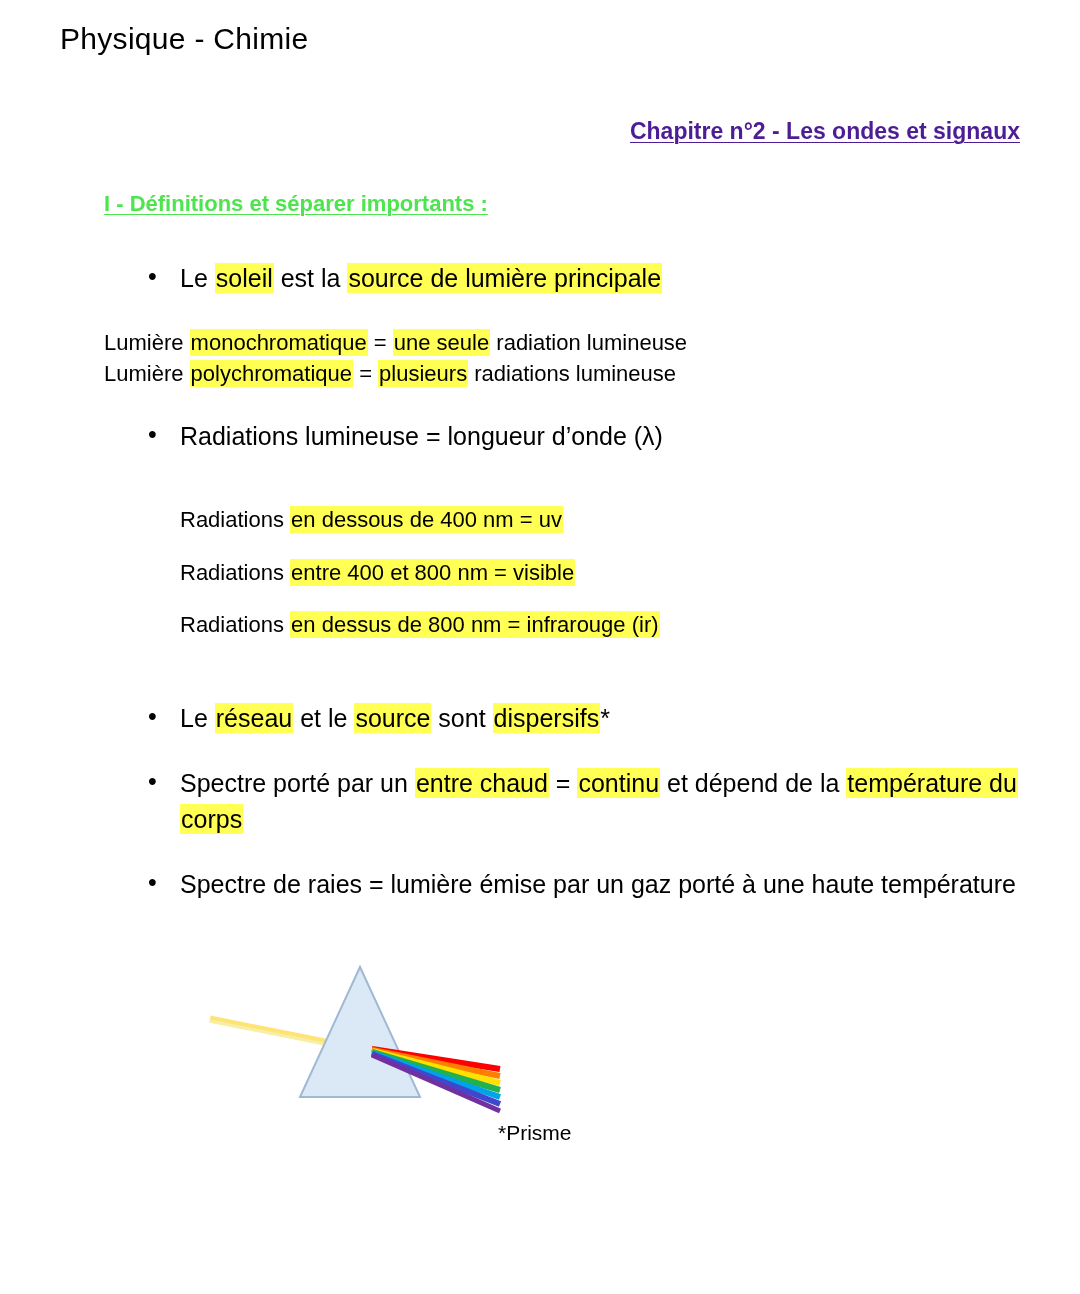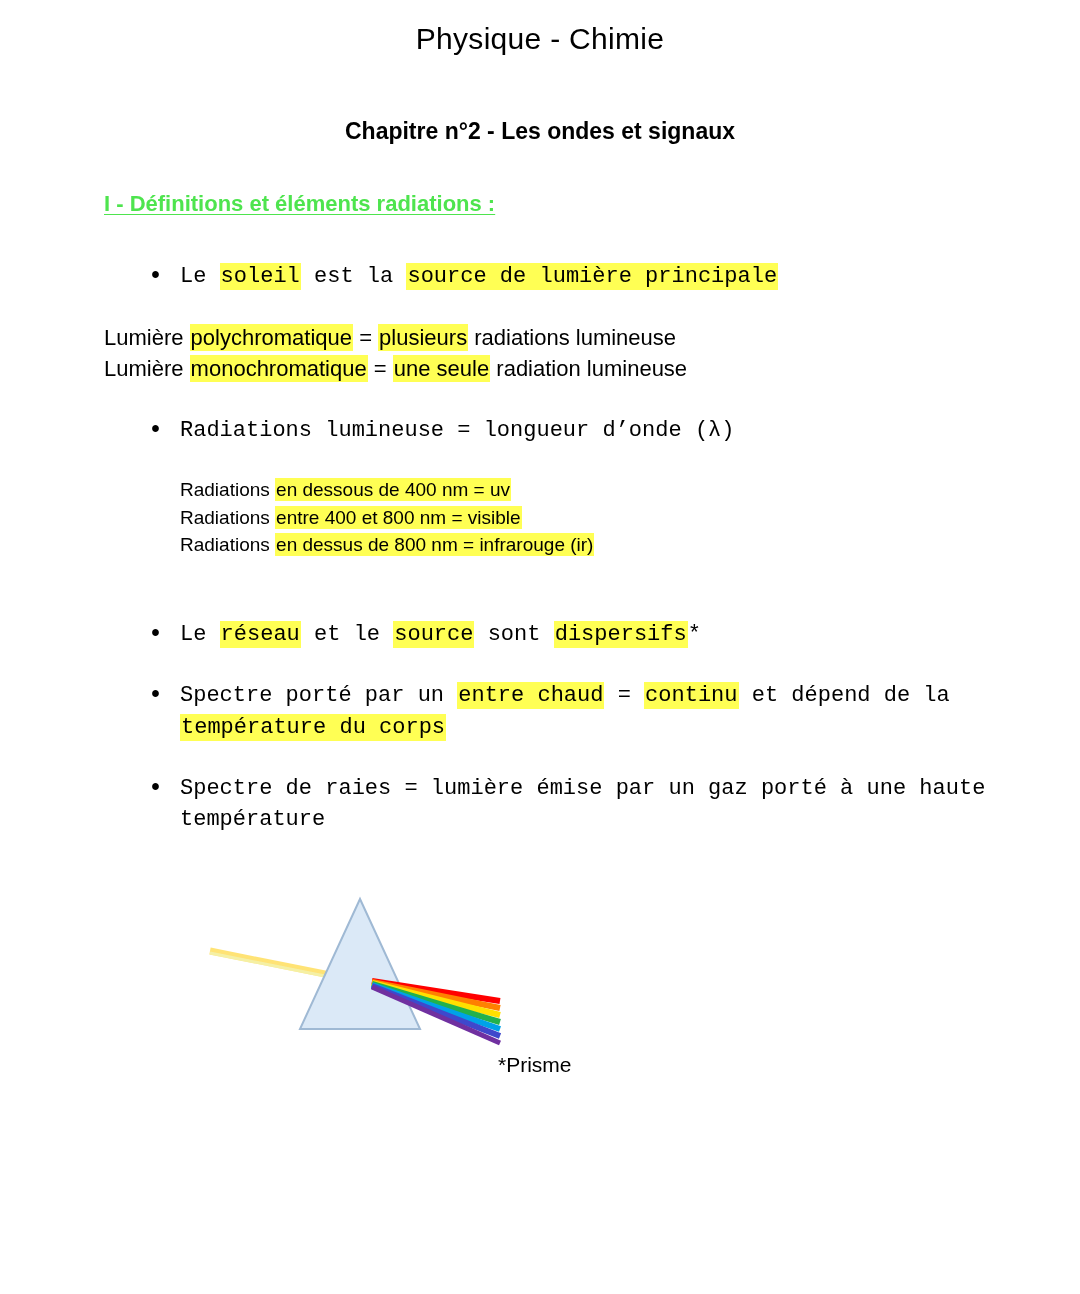--- a/index.html
+++ b/index.html
@@ -15,32 +15,33 @@
     position: relative;
   }
   .page {
     width: 1080px;
     min-height: 1294px;
     box-sizing: border-box;
     padding: 14px 60px 20px 60px;
     position: relative;
   }
   .doc-title {
-    text-align: center;
+    text-align: left;
     font-size: 30px;
     font-weight: 400;
     letter-spacing: 0.3px;
     margin: 8px 0 0 0;
     color: #000;
   }
   .chapter-title {
-    text-align: center;
+    text-align: right;
     font-size: 23px;
-    color: #000000;
+    color: #4c1d95;
     margin: 62px 0 0 0;
+    text-decoration: underline;
     text-underline-offset: 3px;
     text-decoration-thickness: 1px;
   }
   .section-title {
     font-size: 22px;
     color: #4ee44e;
     margin: 46px 0 0 44px;
     text-decoration: underline;
     text-underline-offset: 3px;
     text-decoration-thickness: 1px;
@@ -51,43 +52,43 @@
     box-decoration-break: clone;
     -webkit-box-decoration-break: clone;
   }
   ul.bullets {
     list-style: none;
     margin: 0;
     padding: 0;
   }
   li.bullet {
     position: relative;
-    font-size: 22px;
+    font-size: 25px;
     line-height: 1.42;
     margin: 0 0 0 88px;
     padding-left: 32px;
-    font-family: Liberation Mono, monospace;
   }
   li.bullet::before {
     content: "\2022";
     position: absolute;
     left: 0;
     top: -2px;
     font-size: 25px;
     line-height: 1.42;
   }
   .plain-line {
     font-size: 22px;
     line-height: 1.42;
     margin-left: 44px;
   }
   .indent-line {
-    font-size: 19px;
+    font-size: 22px;
     line-height: 1.46;
     margin-left: 120px;
+    margin-top: 20px;
   }
   .gap-m { height: 30px; }
   .gap-l { height: 44px; }
 
   .figure {
     margin-top: 54px;
     position: relative;
     height: 190px;
   }
   .figure svg {
@@ -103,37 +104,37 @@
 </style>
 </head>
 <body>
 
 <div class="page">
 
   <h1 class="doc-title">Physique - Chimie</h1>
 
   <h2 class="chapter-title">Chapitre n°2 - Les ondes et signaux</h2>
 
-  <h3 class="section-title">I - Définitions et éléments radiations :</h3>
+  <h3 class="section-title">I - Définitions et séparer importants :</h3>
 
   <div class="gap-l"></div>
 
   <ul class="bullets">
     <li class="bullet">
       <span>Le </span><span class="hl">soleil</span><span> est la </span><span class="hl">source de lumière principale</span>
     </li>
   </ul>
 
   <div class="gap-m"></div>
 
   <div class="plain-line">
-    <span>Lumière </span><span class="hl">polychromatique</span><span> = </span><span class="hl">plusieurs</span><span> radiations lumineuse</span>
+    <span>Lumière </span><span class="hl">monochromatique</span><span> = </span><span class="hl">une seule</span><span> radiation lumineuse</span>
   </div>
   <div class="plain-line">
-    <span>Lumière </span><span class="hl">monochromatique</span><span> = </span><span class="hl">une seule</span><span> radiation lumineuse</span>
+    <span>Lumière </span><span class="hl">polychromatique</span><span> = </span><span class="hl">plusieurs</span><span> radiations lumineuse</span>
   </div>
 
   <div class="gap-m"></div>
 
   <ul class="bullets">
     <li class="bullet">Radiations lumineuse = longueur d’onde (λ)</li>
   </ul>
 
   <div class="gap-m"></div>
 

